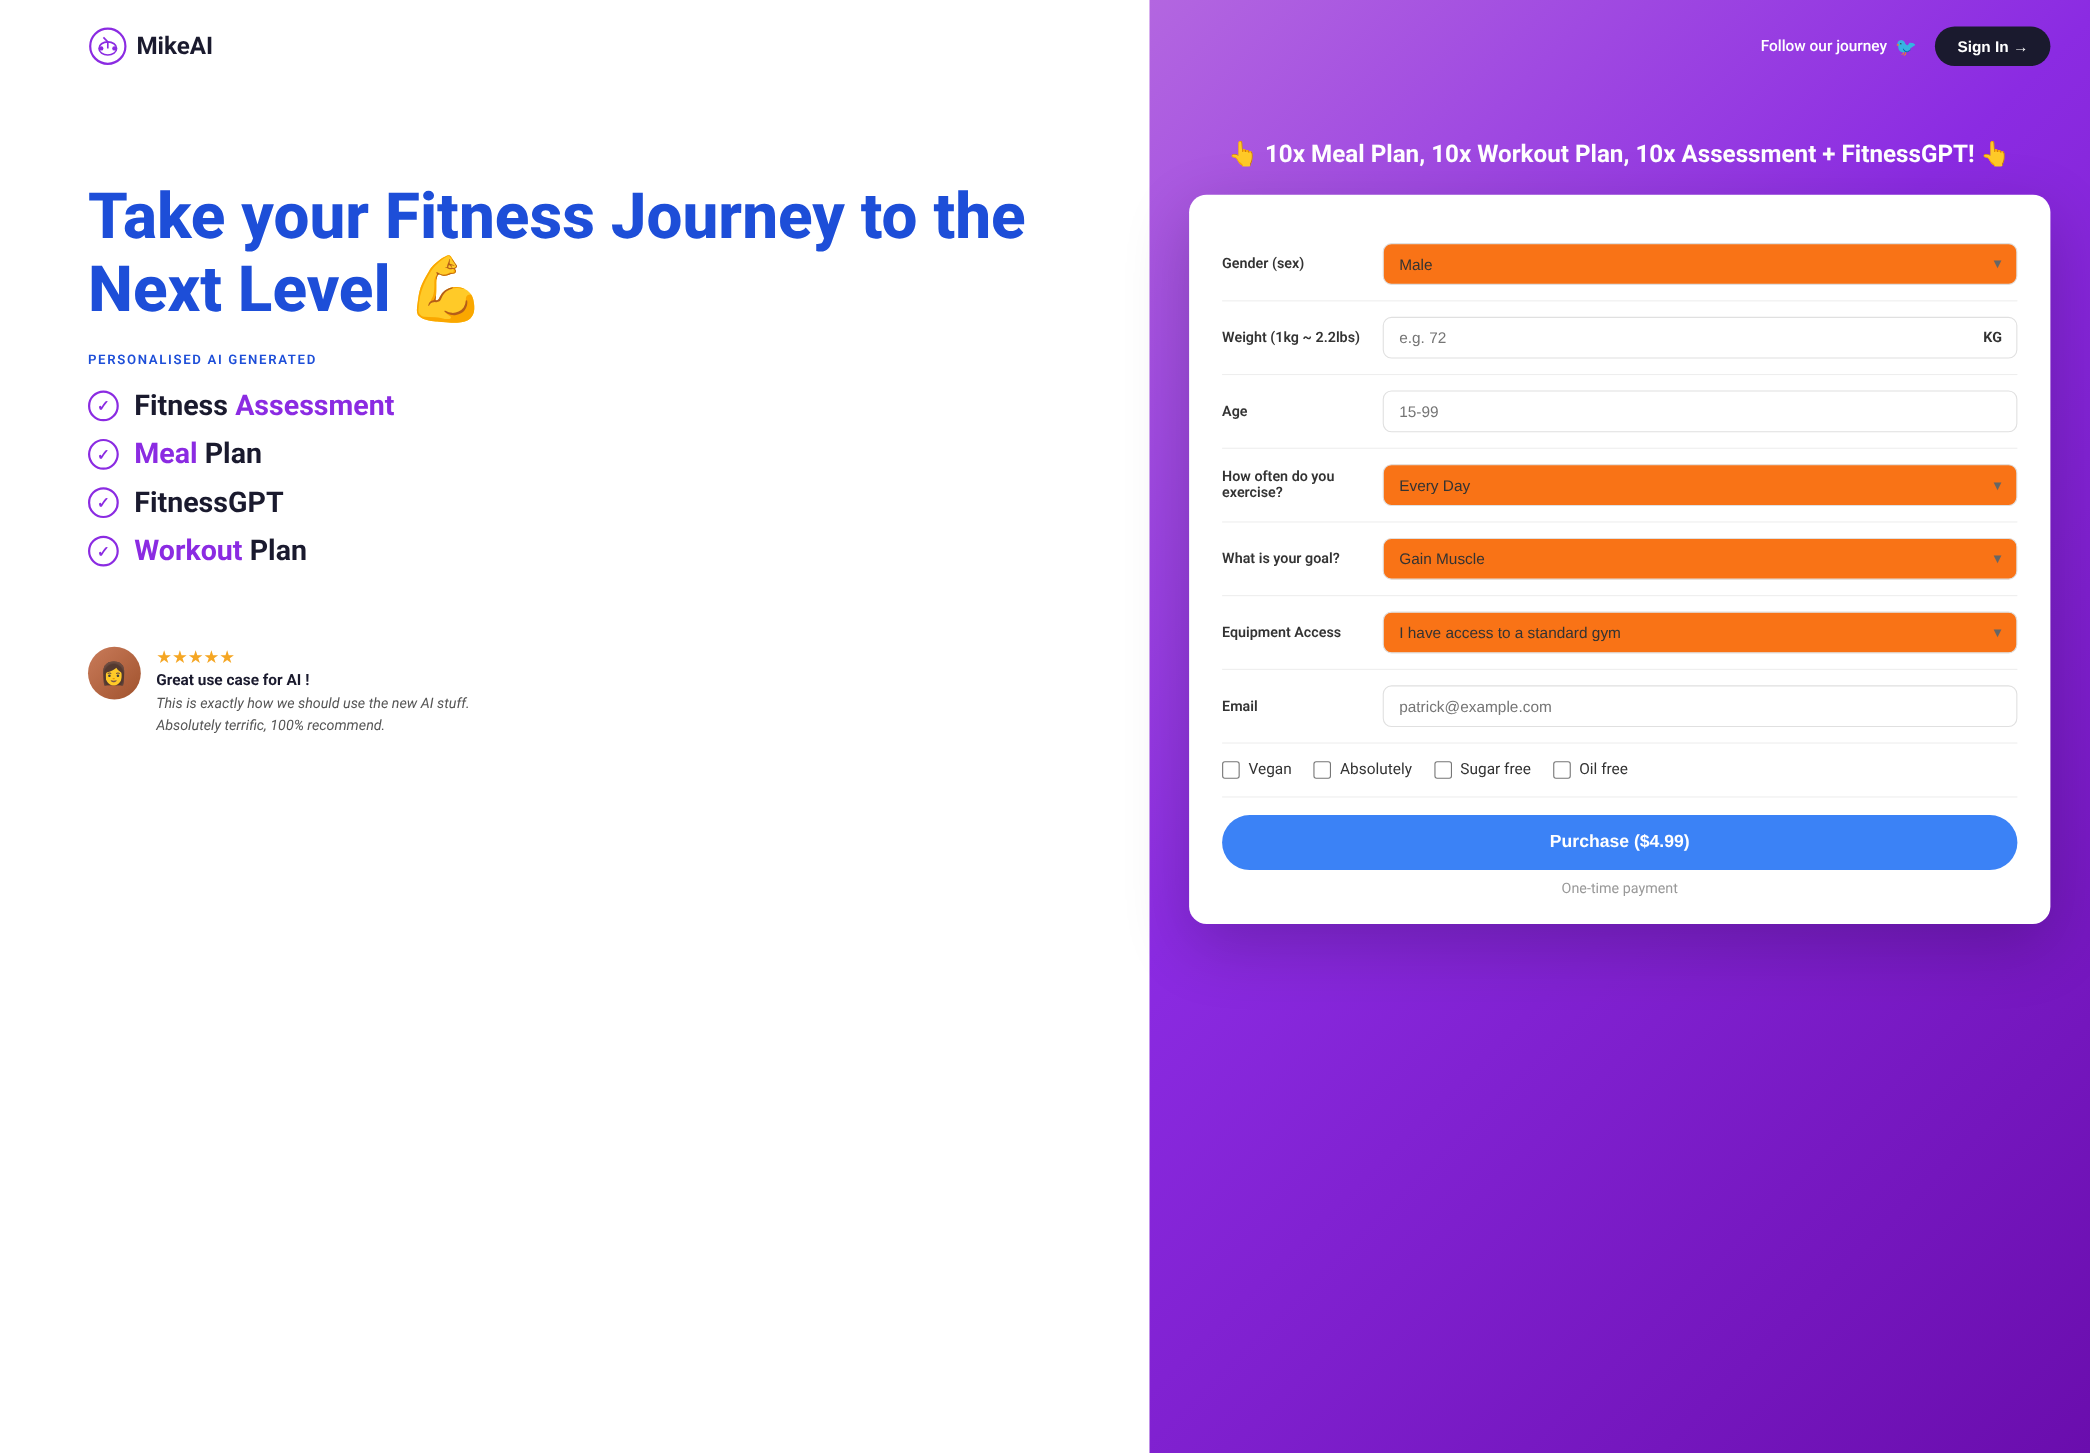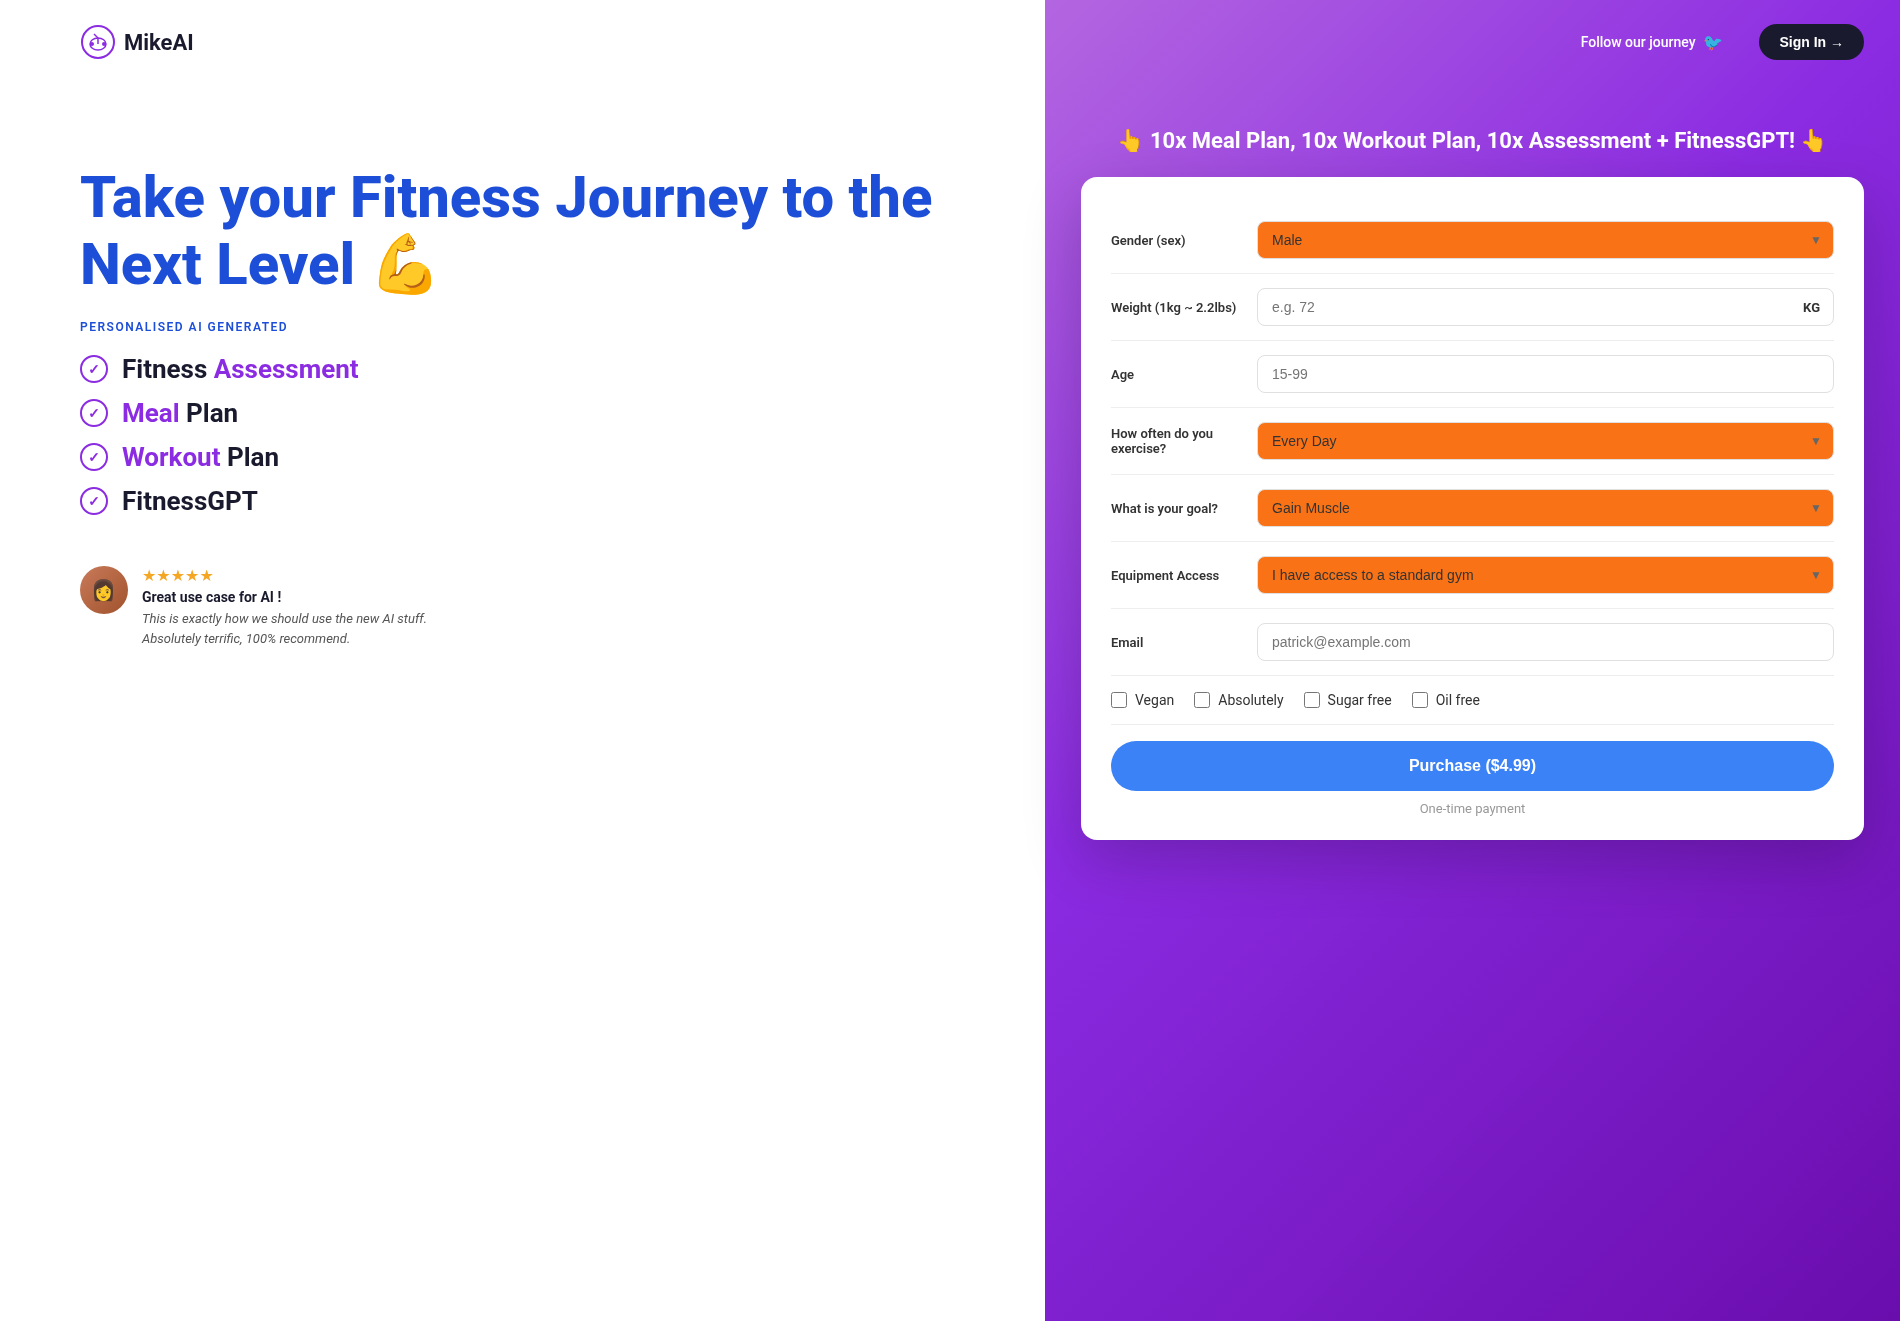--- a/index.html
+++ b/index.html
@@ -57,21 +57,21 @@
       font-size: 12px;
       font-weight: 600;
       letter-spacing: 1.5px;
       color: #1d4ed8;
       margin-bottom: 20px;
       text-transform: uppercase;
     }
 
     .features-list {
       list-style: none;
-      margin-bottom: 50px;
+      margin-bottom: 72px;
     }
 
     .features-list li {
       display: flex;
       align-items: center;
       gap: 14px;
       font-size: 26px;
       font-weight: 700;
       color: #1a1a2e;
       margin-bottom: 14px;
@@ -147,21 +147,21 @@
       flex-direction: column;
       min-height: 100vh;
       position: relative;
     }
 
     .right-navbar {
       display: flex;
       justify-content: flex-end;
       align-items: center;
       padding: 24px 36px;
-      gap: 36px;
+      gap: 16px;
     }
 
     .follow-journey {
       display: flex;
       align-items: center;
       gap: 8px;
       color: #fff;
       font-size: 14px;
       font-weight: 500;
     }
@@ -364,25 +364,25 @@
       <li>
         <span class="check-icon"></span>
         <span>Fitness <span class="purple-text">Assessment</span></span>
       </li>
       <li>
         <span class="check-icon"></span>
         <span><span class="purple-text">Meal</span> Plan</span>
       </li>
       <li>
         <span class="check-icon"></span>
-        <span><span class="purple-text">Workout</span> Plan</span>
+        <span>FitnessGPT</span>
       </li>
       <li>
         <span class="check-icon"></span>
-        <span>FitnessGPT</span>
+        <span><span class="purple-text">Workout</span> Plan</span>
       </li>
     </ul>
 
     <div class="review-section">
       <div class="avatar">👩</div>
       <div>
         <div class="stars">★★★★★</div>
         <div class="review-title">Great use case for AI !</div>
         <div class="review-text">This is exactly how we should use the new AI stuff.<br>Absolutely terrific, 100% recommend.</div>
       </div>

